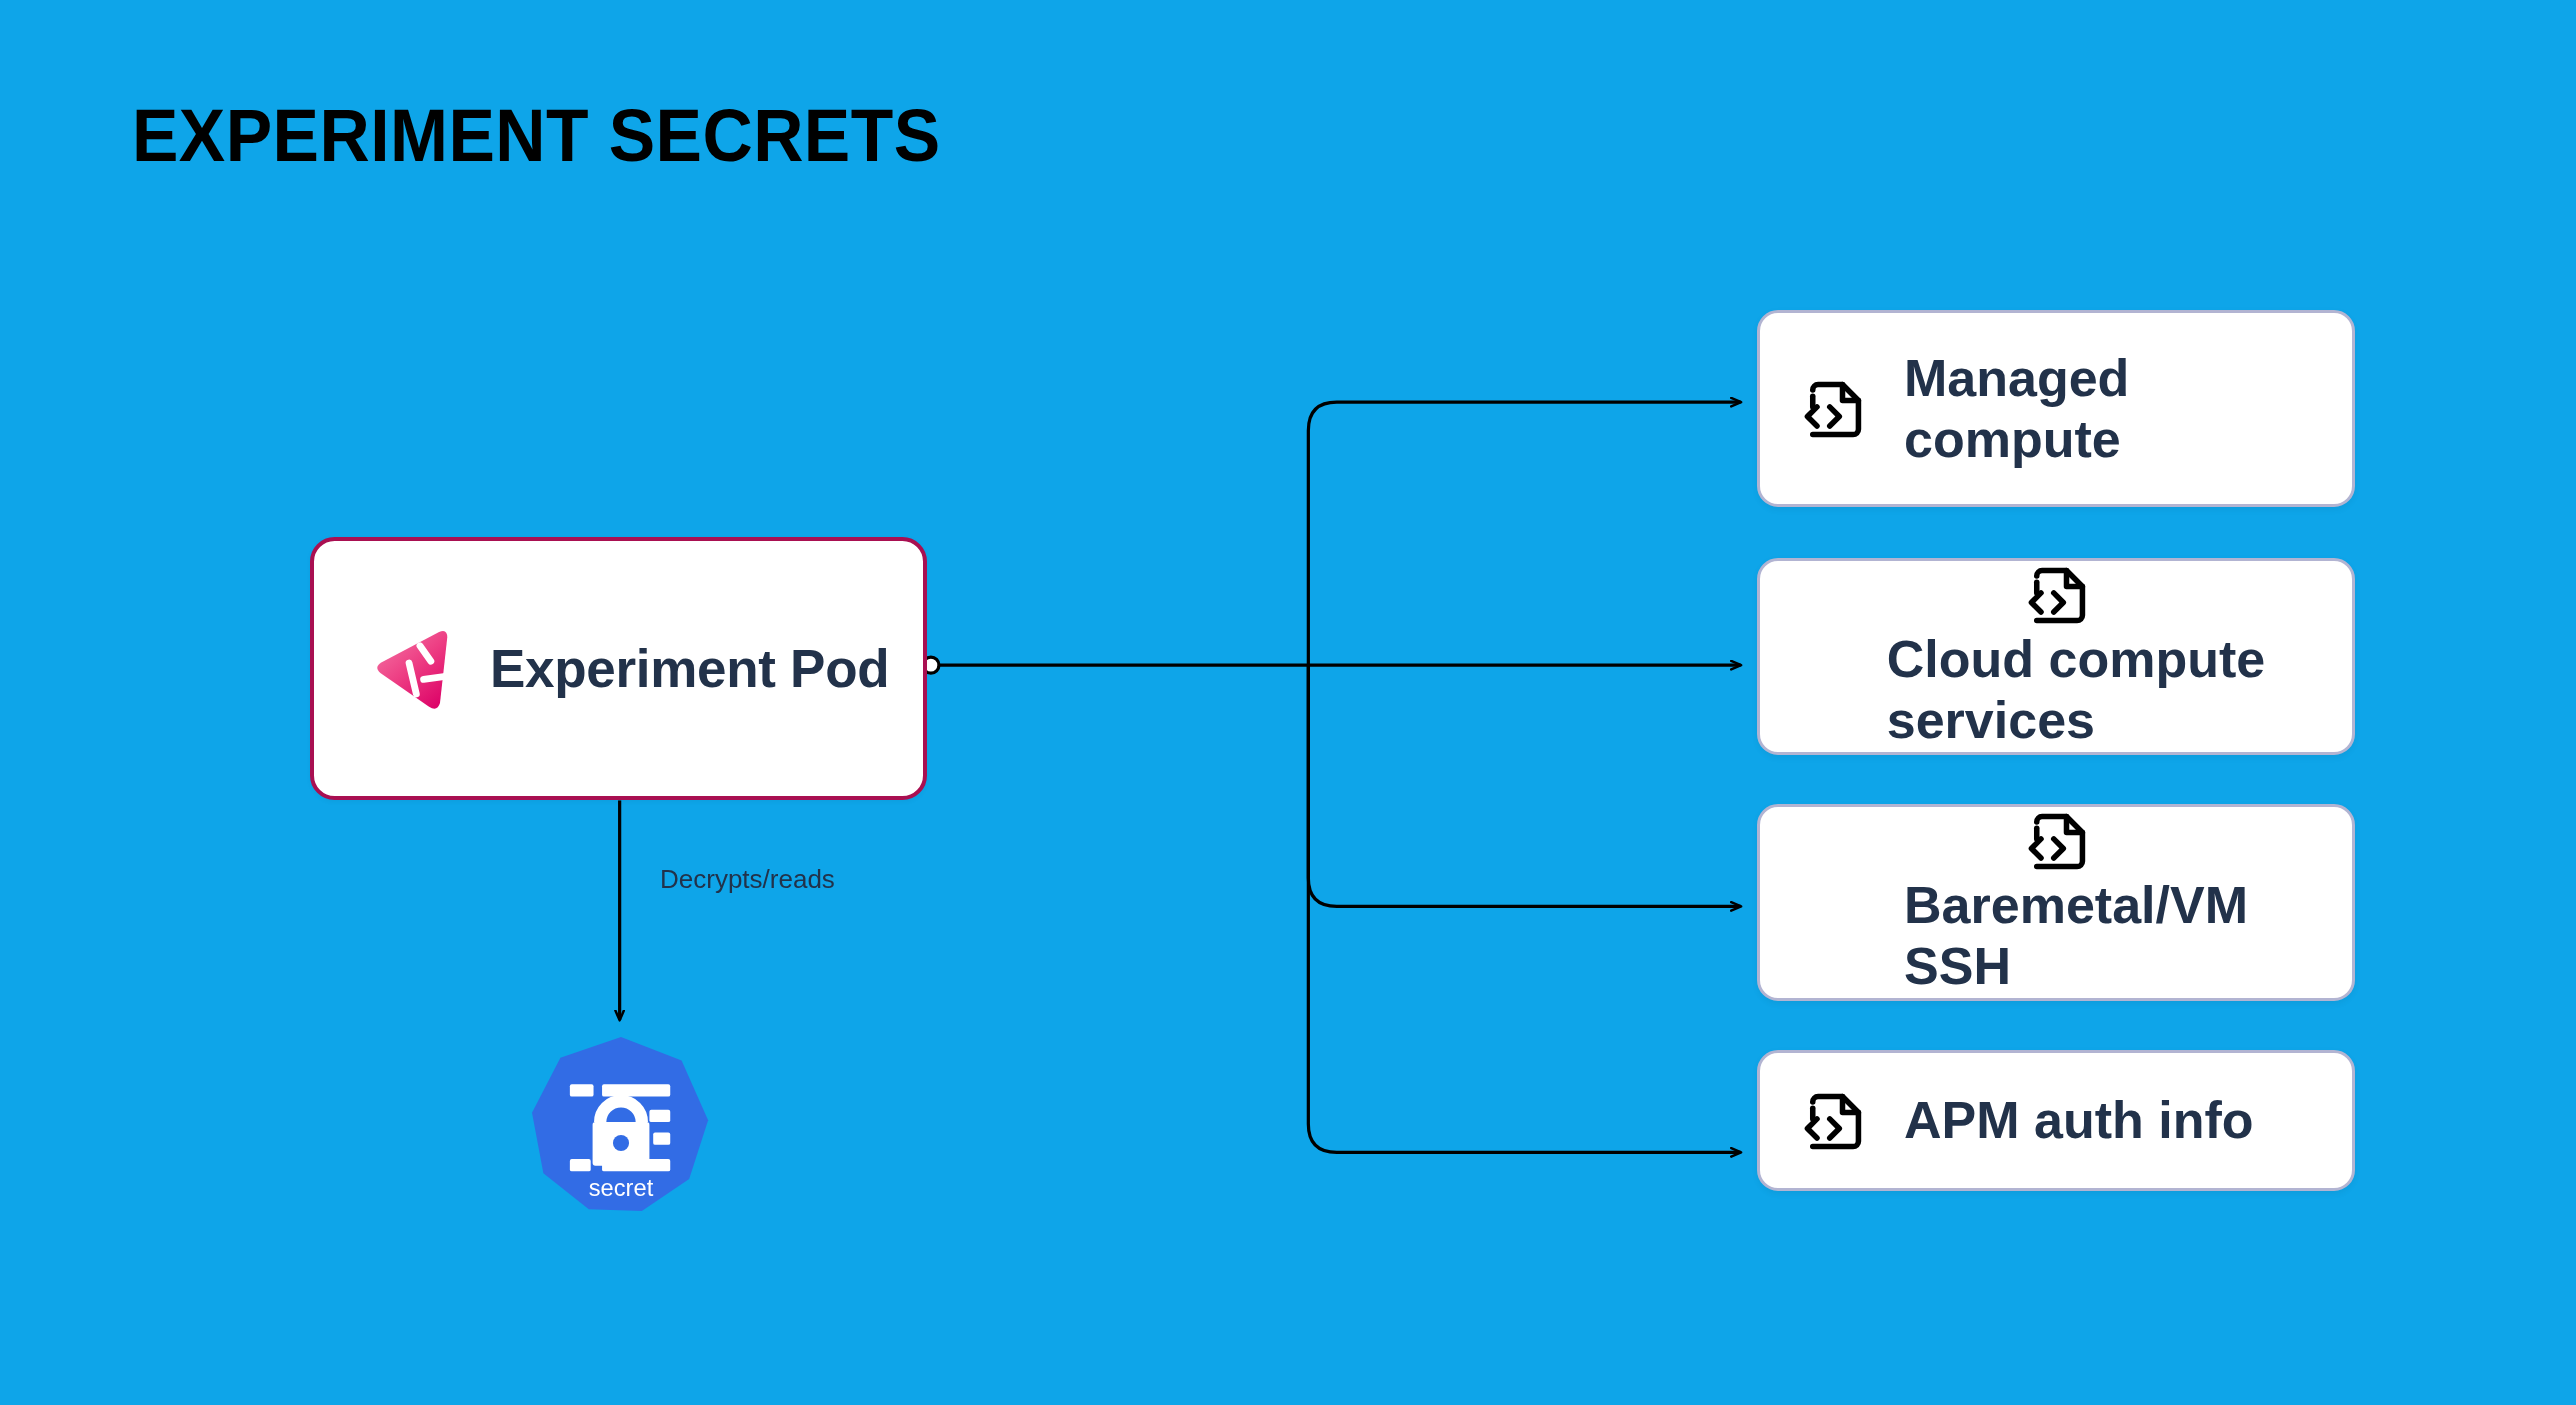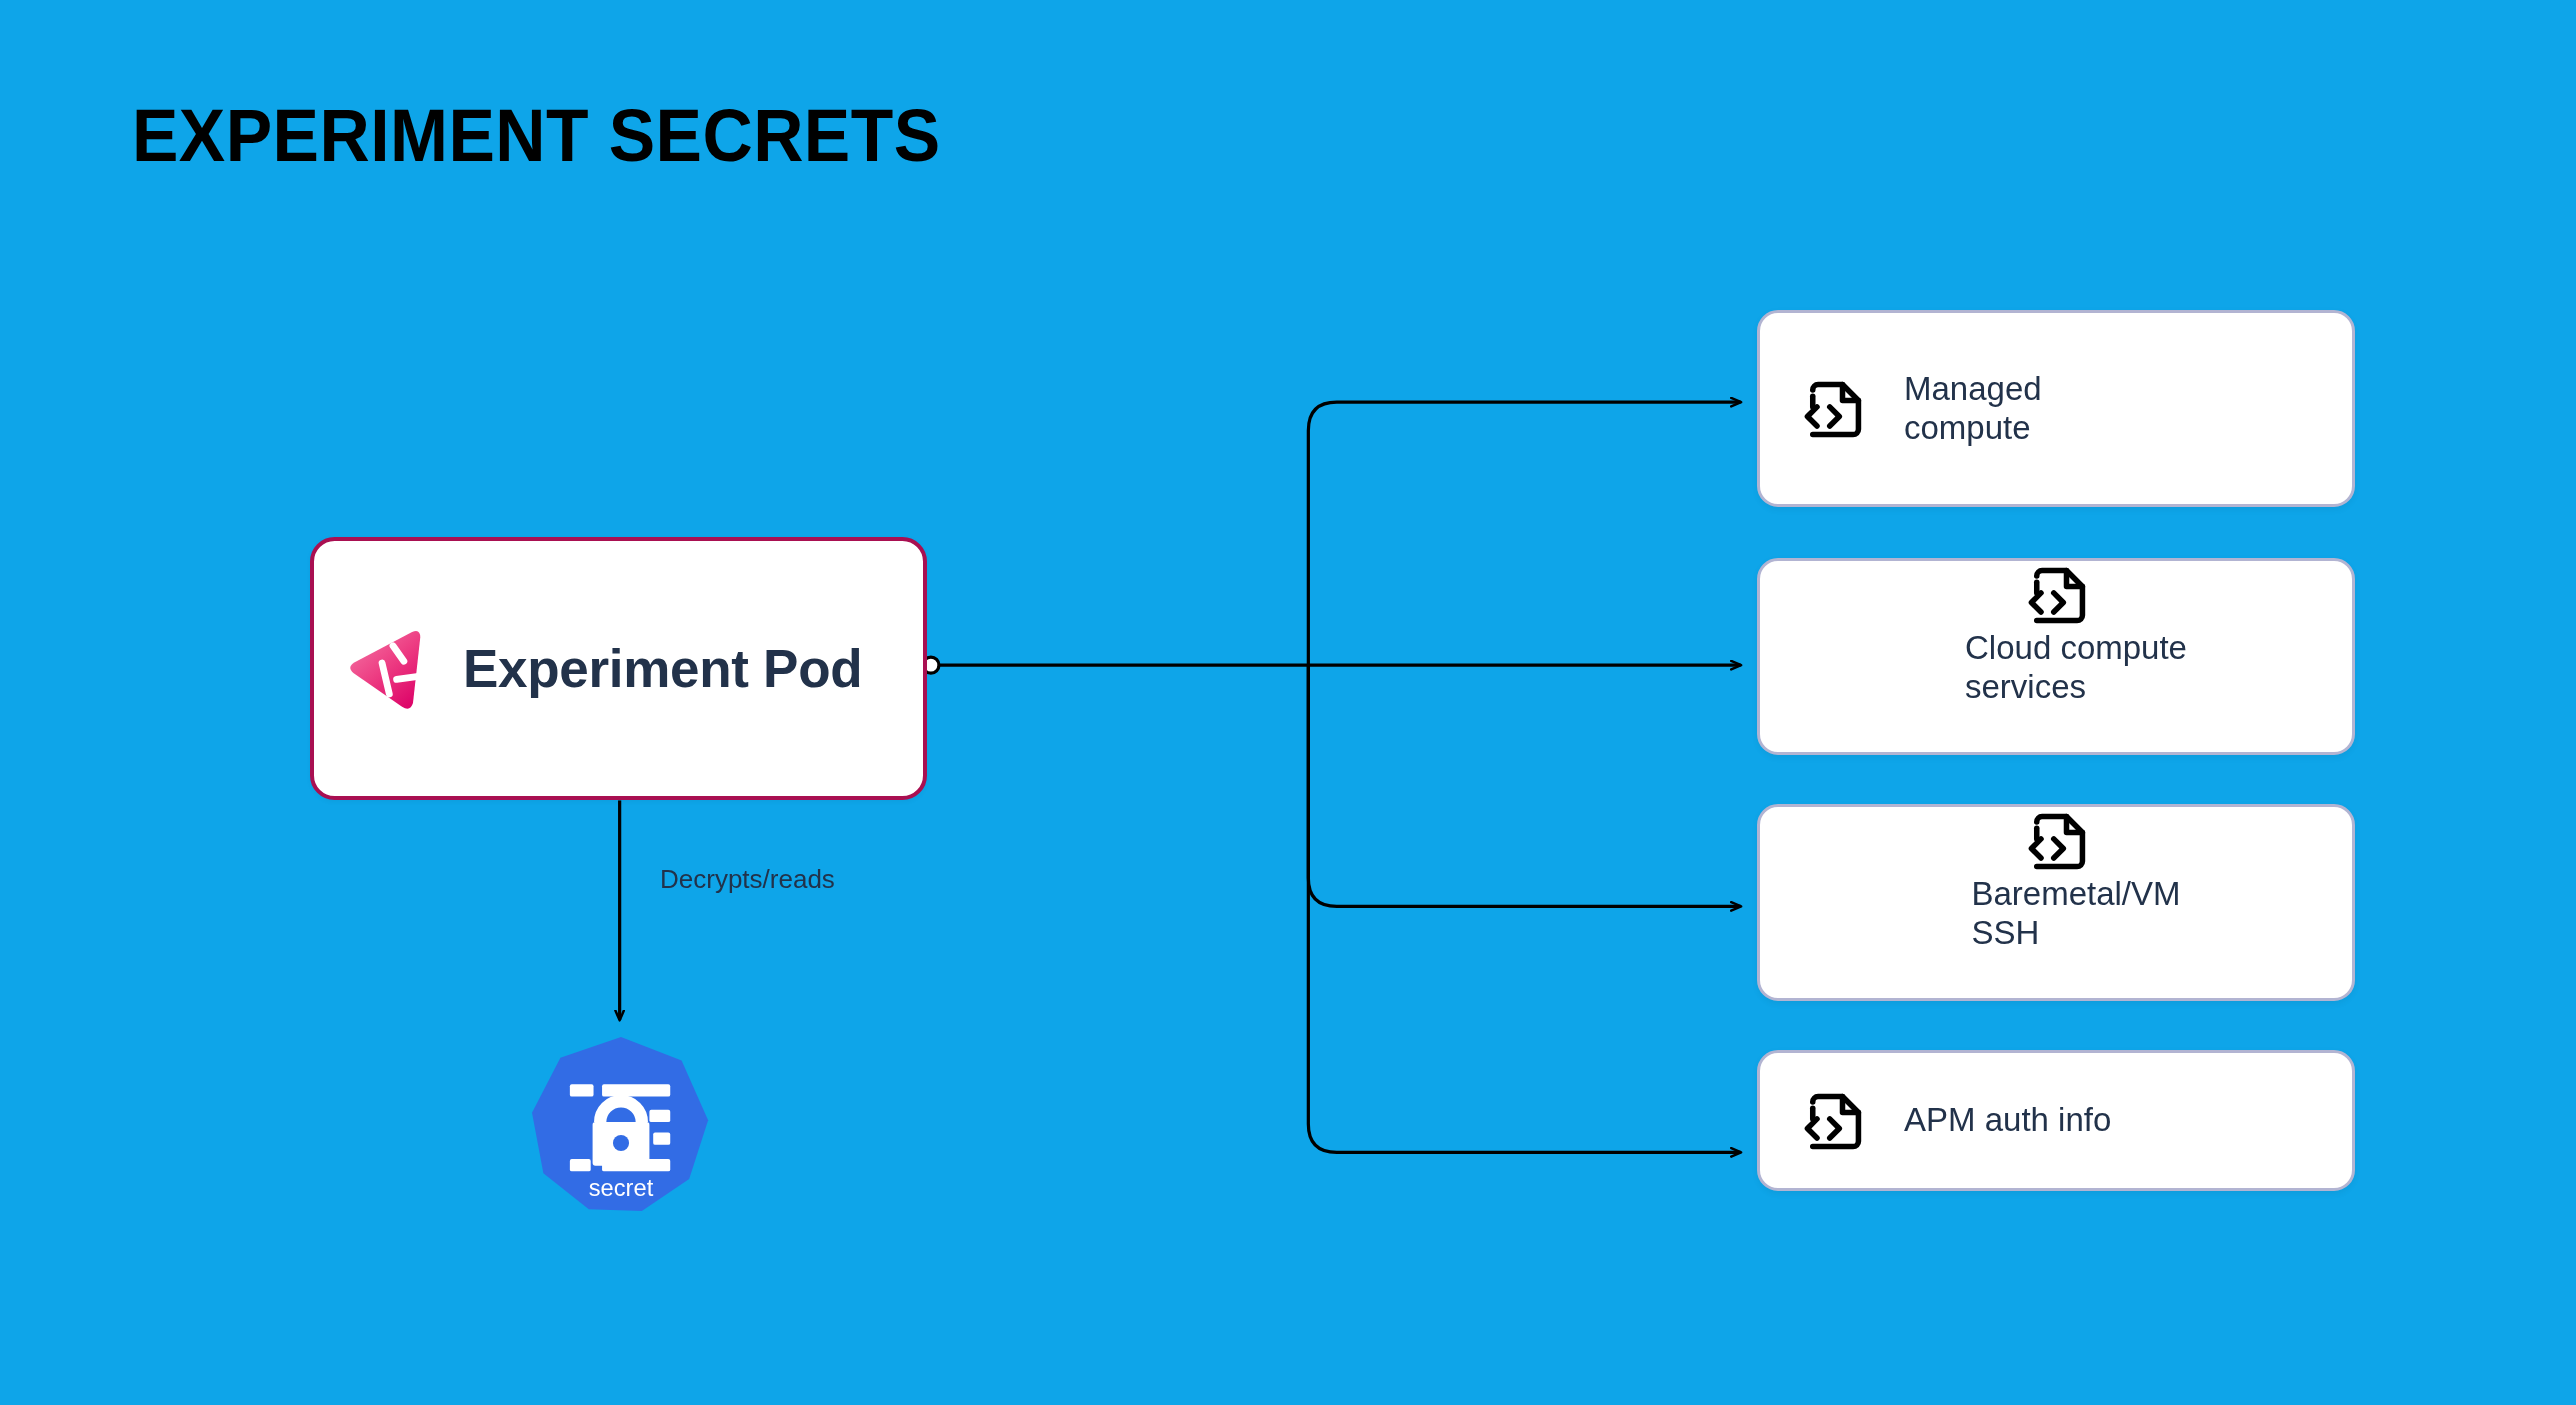--- a/index.html
+++ b/index.html
@@ -51,21 +51,21 @@
     left: 310px;
     top: 537px;
     width: 617px;
     height: 263px;
     box-sizing: border-box;
     background: #ffffff;
     border: 4.7px solid #A90F51;
     border-radius: 24.6px;
     display: flex;
     align-items: center;
-    padding-left: 28px;
+    padding-left: 55px;
     box-shadow: 0 1.9px 5.7px rgba(0,0,0,0.045);
   }
   #pod-logo {
     width: 91px;
     height: 91px;
     flex: 0 0 auto;
     margin-right: 30px;
   }
   #pod-label {
     font-size: 53px;
@@ -112,22 +112,22 @@
     padding-left: 40px;
     box-shadow: 0 2.8px 6.6px rgba(0,0,0,0.05);
   }
   .res-icon {
     width: 68px;
     height: 68px;
     flex: 0 0 auto;
     margin-right: 36px;
   }
   .res-label {
-    font-size: 33px;
-    font-weight: normal;
+    font-size: 52px;
+    font-weight: bold;
     color: #22324A;
     line-height: 1.17;
   }
   .res-label .line { display: block; white-space: nowrap; }
 
   #card-0 { top: 310px;  height: 197px; }
   #card-1 { top: 558px;  height: 197px; flex-direction: column; }
   #card-2 { top: 804px;  height: 197px; flex-direction: column; }
   #card-3 { top: 1050px; height: 141px; }
 </style>

